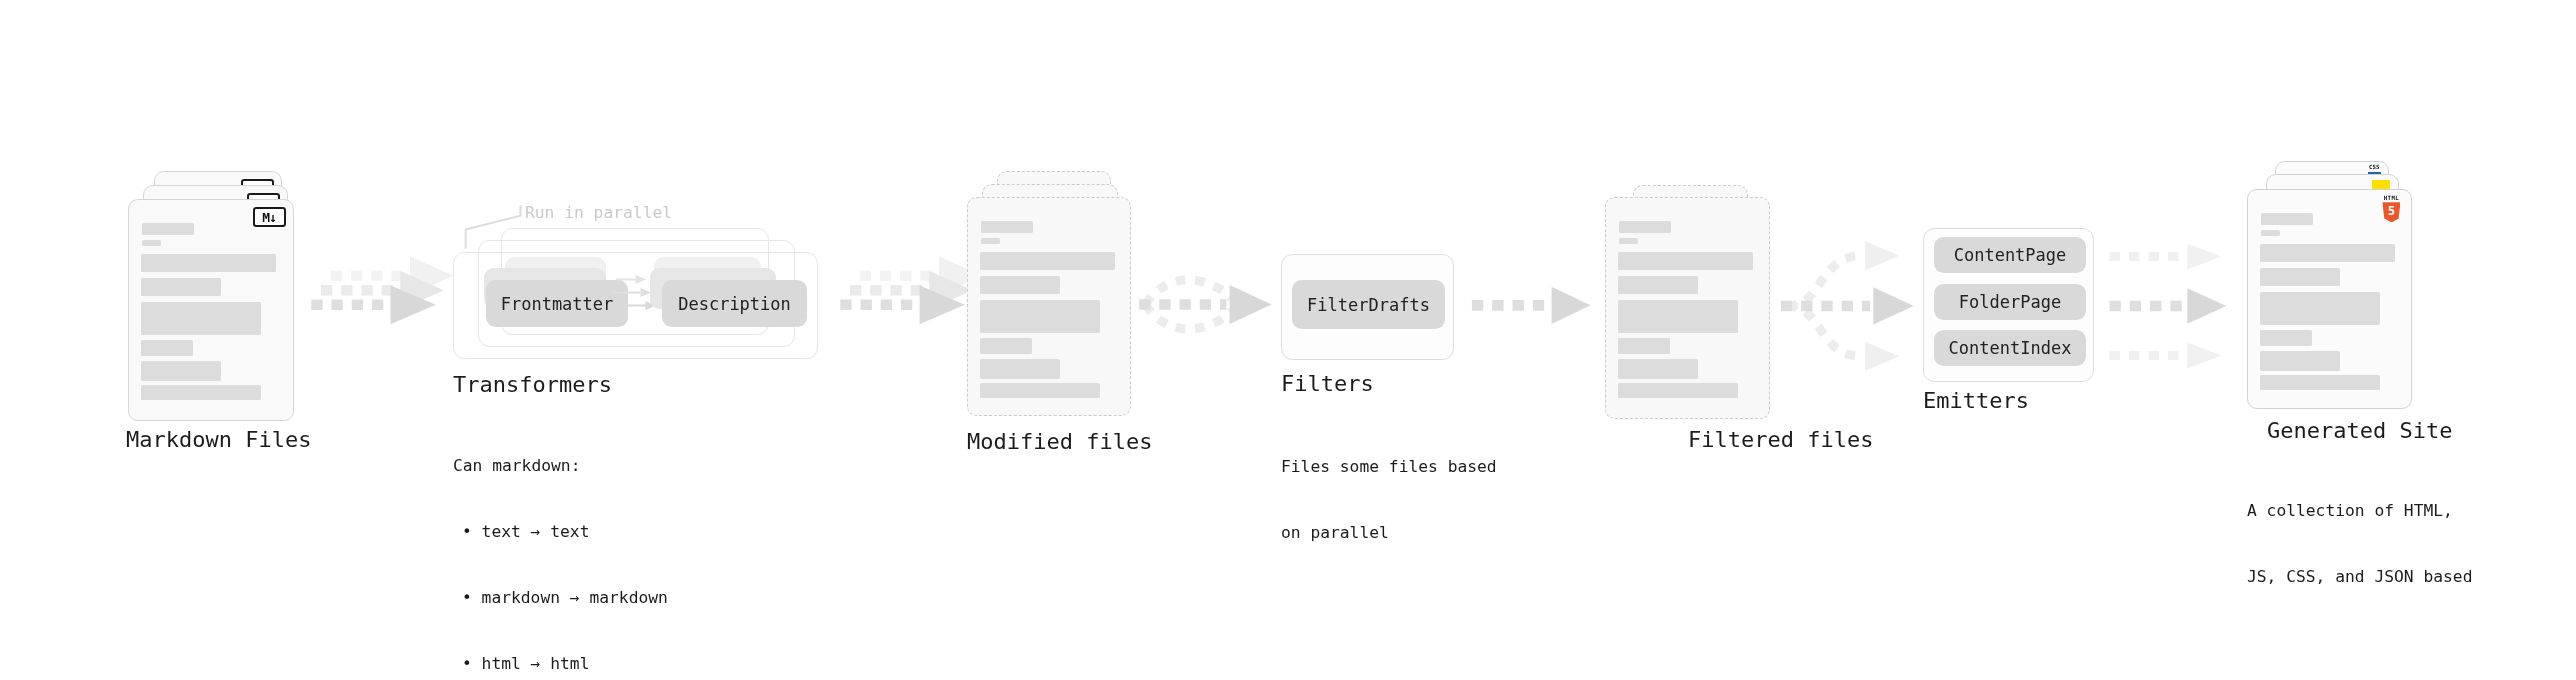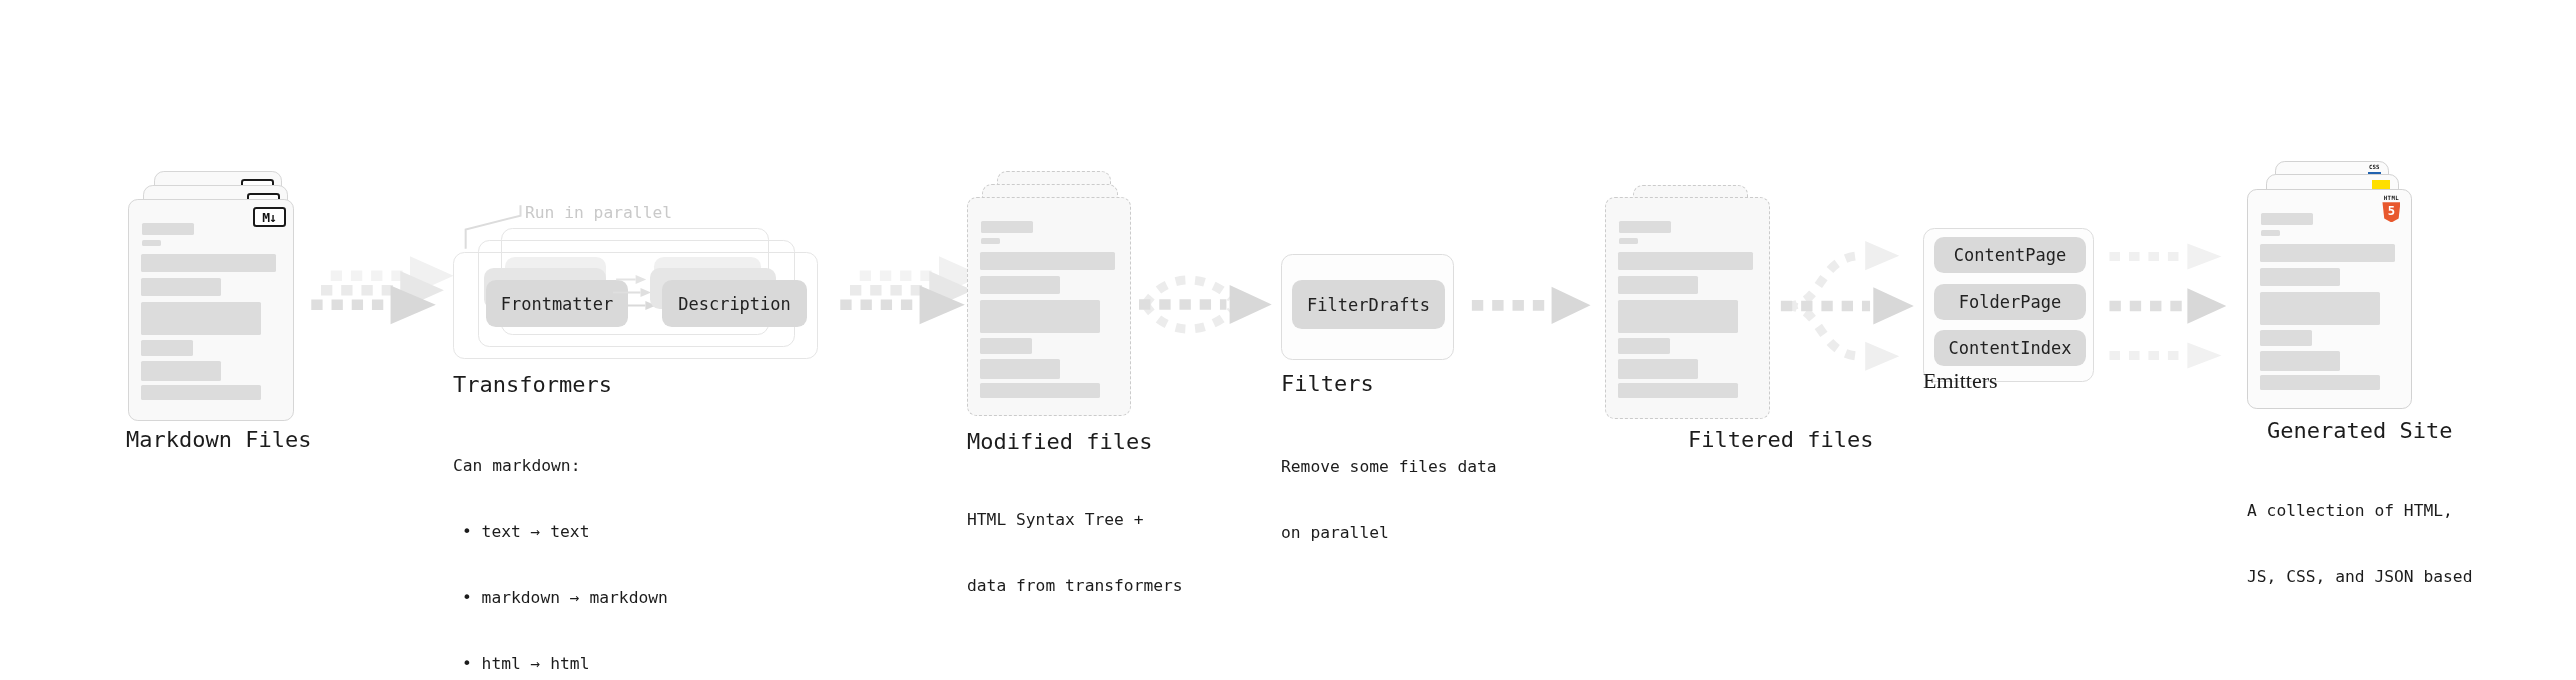--- a/index.html
+++ b/index.html
@@ -139,39 +139,35 @@
         <div class="bar b3"></div>
           <div class="bar b4"></div>
         <div class="bar b5"></div>
           <div class="bar b6"></div>
         <div class="bar b7"></div>
           <div class="bar b8"></div>
       </div>
     </div>
   </div>
   <div class="stage-label" style="left:967px;top:429px;">Modified files</div>
-  <div class="stage-sub" style="left:967px;top:465px;">
-    <div>HTML Syntax Tree +</div>
-    <div>data from transformers</div>
-  </div>
 
   <svg style="left:1134px;top:260px;" width="146" height="89" viewBox="0 0 180 110">
     <path d="M14,55 C38,16 88,16 120,47" stroke="#ececec" stroke-width="11" stroke-dasharray="12 12" fill="none"></path>
     <path d="M14,55 C38,94 88,94 120,63" stroke="#ececec" stroke-width="11" stroke-dasharray="12 12" fill="none"></path>
     <line x1="6" y1="55" x2="114" y2="55" stroke="#dedede" stroke-width="13" stroke-dasharray="14 11"></line>
     <path d="M118,31 L170,55 L118,79 Z" fill="#d8d8d8"></path>
   </svg>
 
   <div>
     <div class="wbox" style="left:1281px;top:254px;width:173px;height:106px;"></div>
     <div class="pill" style="left:1292px;top:280px;width:153px;height:49px;">FilterDrafts</div>
   </div>
   <div class="stage-label" style="left:1281px;top:371px;">Filters</div>
   <div class="stage-sub" style="left:1281px;top:412px;">
-    <div>Remove some files data</div>
+    <div>Files some files based</div>
     <div>on parallel</div>
   </div>
 
   <svg style="left:1467px;top:284px;" width="126" height="46" viewBox="0 0 155 56">
     <line x1="6" y1="26" x2="100" y2="26" stroke="#dedede" stroke-width="13" stroke-dasharray="14 11"></line>
     <path d="M104,3 L152,26 L104,49 Z" fill="#d8d8d8"></path>
   </svg>
 
   <div>
     <div class="card dashed" style="left:1633px;top:185px;width:115px;height:207px;"></div>
@@ -198,21 +194,21 @@
     <line x1="6" y1="80" x2="116" y2="80" stroke="#dedede" stroke-width="13" stroke-dasharray="14 11"></line>
     <path d="M120,57 L170,80 L120,103 Z" fill="#d8d8d8"></path>
   </svg>
 
   <div>
     <div class="wbox" style="left:1923px;top:228px;width:171px;height:154px;"></div>
     <div class="pill" style="left:1934px;top:237px;width:152px;height:36px;">ContentPage</div>
     <div class="pill" style="left:1934px;top:284px;width:152px;height:36px;">FolderPage</div>
     <div class="pill" style="left:1934px;top:330px;width:152px;height:36px;">ContentIndex</div>
   </div>
-  <div class="stage-label" style="left:1923px;top:368px;font-family:Liberation Serif, serif;">Emitters</div>
+  <div class="stage-label" style="left:1923px;top:388px;">Emitters</div>
 
   <svg style="left:2103px;top:245px;" width="142" height="122" viewBox="0 0 175 150">
     <line x1="8" y1="14" x2="100" y2="14" stroke="#f0f0f0" stroke-width="11" stroke-dasharray="13 11"></line>
     <path d="M104,-2 L146,14 L104,30 Z" fill="#f1f1f1"></path>
     <line x1="8" y1="75" x2="100" y2="75" stroke="#dedede" stroke-width="13" stroke-dasharray="14 11"></line>
     <path d="M104,53 L152,75 L104,97 Z" fill="#d8d8d8"></path>
     <line x1="8" y1="136" x2="100" y2="136" stroke="#f0f0f0" stroke-width="11" stroke-dasharray="13 11"></line>
     <path d="M104,120 L146,136 L104,152 Z" fill="#f1f1f1"></path>
   </svg>
 

